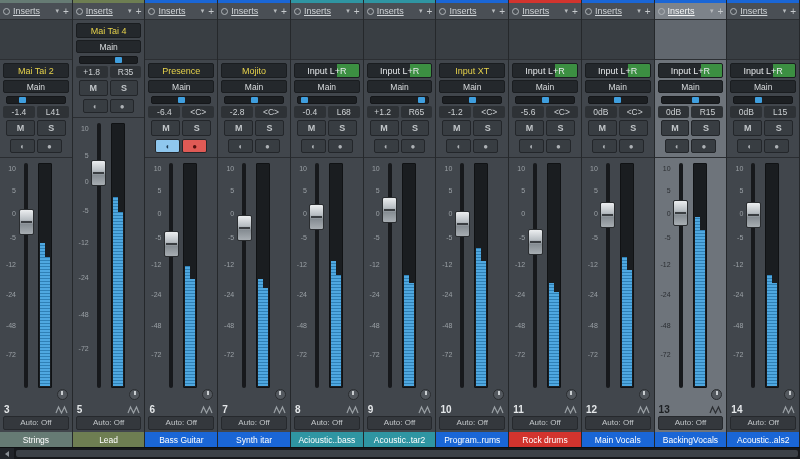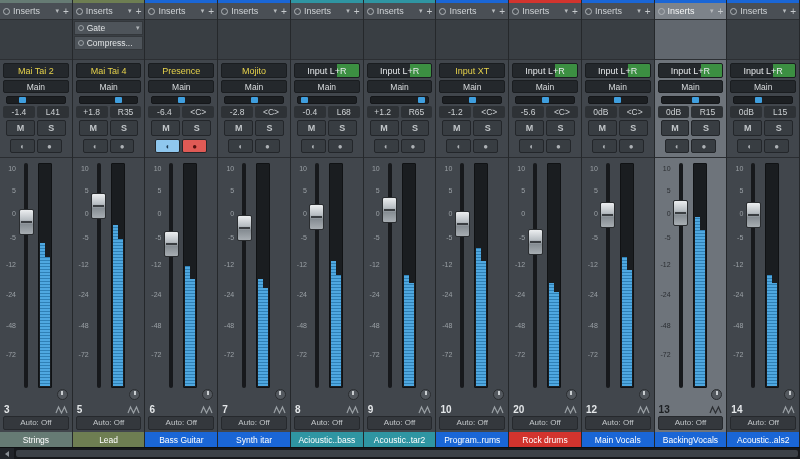--- a/index.html
+++ b/index.html
@@ -12,21 +12,21 @@
   .mixer { width:800px; height:459px; display:flex; flex-direction:column; overflow:hidden; background:#34383c; }
   .rack { display:flex; height:447px; }
 
   .strip { flex:1 1 0; min-width:0; display:flex; flex-direction:column; background:#41464c;
            border-right:1px solid #25282b; color:#d6d9db; position:relative; overflow:hidden; }
   .accent { height:3px; flex:none; background:var(--ch-color); }
 
   .ins-head { height:17px; flex:none; display:flex; align-items:center; gap:3px; padding:0 3px;
               background:#4a4f55; border-bottom:1px solid #2c2f33; color:#cfd3d6; font-size:9px; }
   .pwr { width:7px; height:7px; border:1px solid #aeb3b7; border-radius:50%; flex:none; }
-  .ins-label { flex:1; overflow:hidden; white-space:nowrap; }
+  .ins-label { flex:1; overflow:hidden; white-space:nowrap;text-decoration:underline; }
   .chev { font-size:7px; color:#b6babd; flex:none; }
   .plus { font-size:10px; color:#c6cacd; flex:none; margin-left:1px; }
 
   .ins-body { height:40px; flex:none; background:#393e43; border-bottom:1px solid #2c2f33; padding:1px; }
   .ins-item { height:14px; display:flex; align-items:center; gap:3px; padding:0 3px; margin-bottom:1px;
               background:#4e545a; border:1px solid #33373b; font-size:8.5px; color:#e2e5e7; }
   .ins-item .dot { width:6px; height:6px; border:1px solid #9aa0a4; border-radius:50%; flex:none; }
   .ins-item .ilabel { flex:1; overflow:hidden; white-space:nowrap; }
   .ins-item .ichev { font-size:7px; color:#b0b4b8; flex:none; }
 
@@ -176,31 +176,20 @@
   </div>
 
   <div class="strip" style="--ch-color: #6e7e52;">
     <div class="accent"></div>
     <div class="ins-head">
       <span class="pwr"></span>
       <span class="ins-label">Inserts</span>
       <span class="chev">▾</span>
       <span class="plus">+</span>
     </div>
-    <div class="ins-body">
-          <div class="ins-item">
-            <span class="dot"></span>
-            <span class="ilabel">Gate</span>
-            <span class="ichev">▾</span>
-          </div>
-          <div class="ins-item">
-            <span class="dot"></span>
-            <span class="ilabel">Compress...</span>
-          </div>
-        </div>
     <div class="dev-btn yellow">
       <span class="dev-text">Mai Tai 4</span>
     </div>
     <div class="out-btn">Main</div>
     <div class="pan-row">
       <div class="pan-mark" style="left: 68%;"></div>
     </div>
     <div class="vals">
       <span class="gain">+1.8</span>
       <span class="panv">R35</span>
@@ -615,21 +604,21 @@
       <div class="track-col">
         <div class="handle" style="top: 35%;"></div>
       </div>
       <div class="meter-col">
         <div class="bar l" style="height: 46%;"></div>
         <div class="bar r" style="height: 42%;"></div>
       </div>
       <div class="knob"></div>
     </div>
     <div class="numrow">
-      <span class="num">20</span>
+      <span class="num">11</span>
       <span class="autoicon">
         <svg width="13" height="9" viewBox="0 0 13 9">
               <polyline points="1,8 3.5,2 6.5,8 9.5,2 12,8" fill="none" stroke-width="1.2"></polyline>
             </svg>
       </span>
     </div>
     <div class="autorow">Auto: Off</div>
     <div class="namebar">Rock drums</div>
   </div>
 

